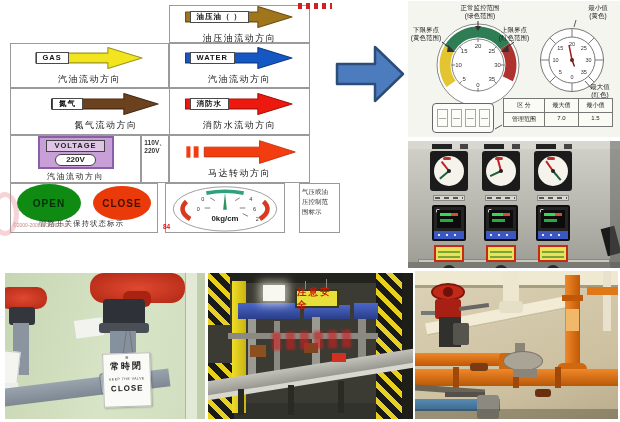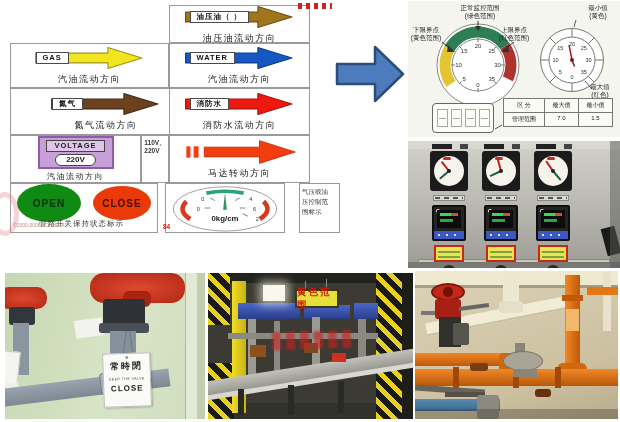--- a/index.html
+++ b/index.html
@@ -429,21 +429,21 @@
     <div class="abs" style="left:40px;top:46px;width:8px;height:60px;background:#9a9a92"></div>
     <div class="abs" style="left:66px;top:48px;width:6px;height:55px;background:#8a8a82"></div>
     <div class="abs" style="left:104px;top:44px;width:8px;height:58px;background:#9a9a92"></div>
     <div class="abs" style="left:150px;top:46px;width:8px;height:56px;background:#8a8a82"></div>
     <div class="abs" style="left:20px;top:60px;width:150px;height:6px;background:#8a8a82"></div>
     <div class="abs" style="left:42px;top:72px;width:16px;height:12px;background:#8a5020"></div>
     <div class="abs" style="left:96px;top:70px;width:14px;height:10px;background:#7a4820"></div>
 
     <div class="abs" style="left:97px;top:8px;width:1px;height:10px;background:#888"></div>
     <div class="abs" style="left:118px;top:6px;width:1px;height:12px;background:#888"></div>
-    <div class="sign" style="left:87px;top:16px;width:44px;height:19px">黄色范围</div>
+    <div class="sign" style="left:87px;top:16px;width:44px;height:19px">注意安全</div>
 
     <div class="redblur" style="left:64px;top:58px;width:82px;height:18px"></div>
 
     <div class="abs" style="left:-5px;top:92px;width:215px;height:16px;background:linear-gradient(#c2c2ba,#92928a);transform:rotate(-9deg)"></div>
     <div class="abs" style="left:-5px;top:106px;width:215px;height:5px;background:#d8d8d0;transform:rotate(-9deg)"></div>
     <div class="abs" style="left:30px;top:116px;width:6px;height:26px;background:#2a2a24"></div>
     <div class="abs" style="left:80px;top:112px;width:6px;height:30px;background:#2a2a24"></div>
     <div class="abs" style="left:130px;top:108px;width:6px;height:32px;background:#2a2a24"></div>
     <div class="abs" style="left:124px;top:80px;width:14px;height:9px;background:#d03020"></div>
   </div>

